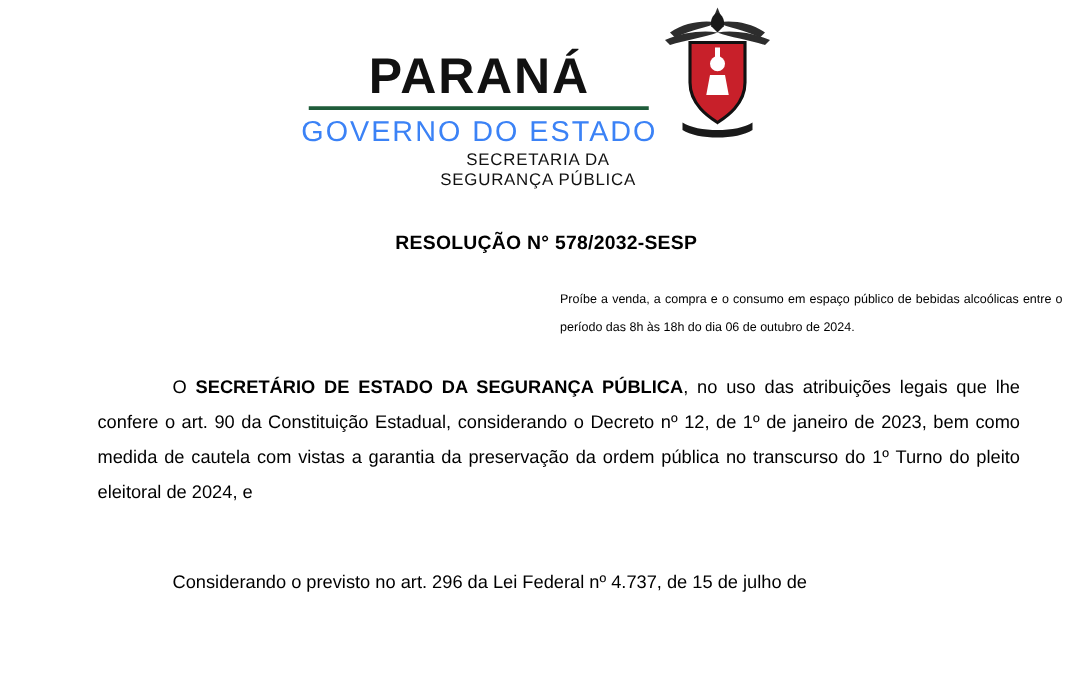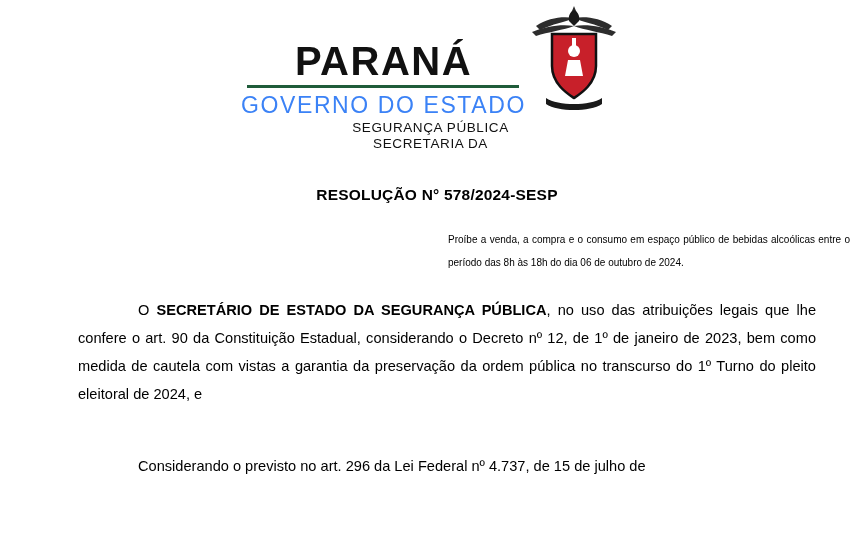--- a/index.html
+++ b/index.html
@@ -147,28 +147,28 @@
             <path d="M40 56 L52 56 L55 72 L37 72 Z"></path>
             <rect x="44" y="34" width="4" height="8"></rect>
           </g>
 
           <path d="M18 94 C30 102 62 102 74 94 L74 100 C62 108 30 108 18 100 Z" fill="#1a1a1a"></path>
         </svg>
       </div>
     </div>
 
     <div class="secretaria">
+      <div>SECRETARIA DA</div>
       <div>SEGURANÇA PÚBLICA</div>
-      <div>SECRETARIA DA</div>
     </div>
   </div>
 
   <div class="doc">
 
-    <div class="res-title">RESOLUÇÃO N° 578/2024-SESP</div>
+    <div class="res-title">RESOLUÇÃO N° 578/2032-SESP</div>
 
     <div class="ementa">Proíbe a venda, a compra e o consumo em espaço público de bebidas alcoólicas entre o período das 8h às 18h do dia 06 de outubro de 2024.</div>
 
     <div class="para p1">
       <span>O </span><b class="strong">SECRETÁRIO DE ESTADO DA SEGURANÇA PÚBLICA</b><span>, no uso das atribuições legais que lhe confere o art. 90 da Constituição Estadual, considerando o Decreto nº 12, de 1º de janeiro de 2023, bem como medida de cautela com vistas a garantia da preservação da ordem pública no transcurso do 1º Turno do pleito eleitoral de 2024, e</span>
     </div>
 
     <div class="para p2">Considerando o previsto no art. 296 da Lei Federal nº 4.737, de 15 de julho de</div>
 
   </div>

